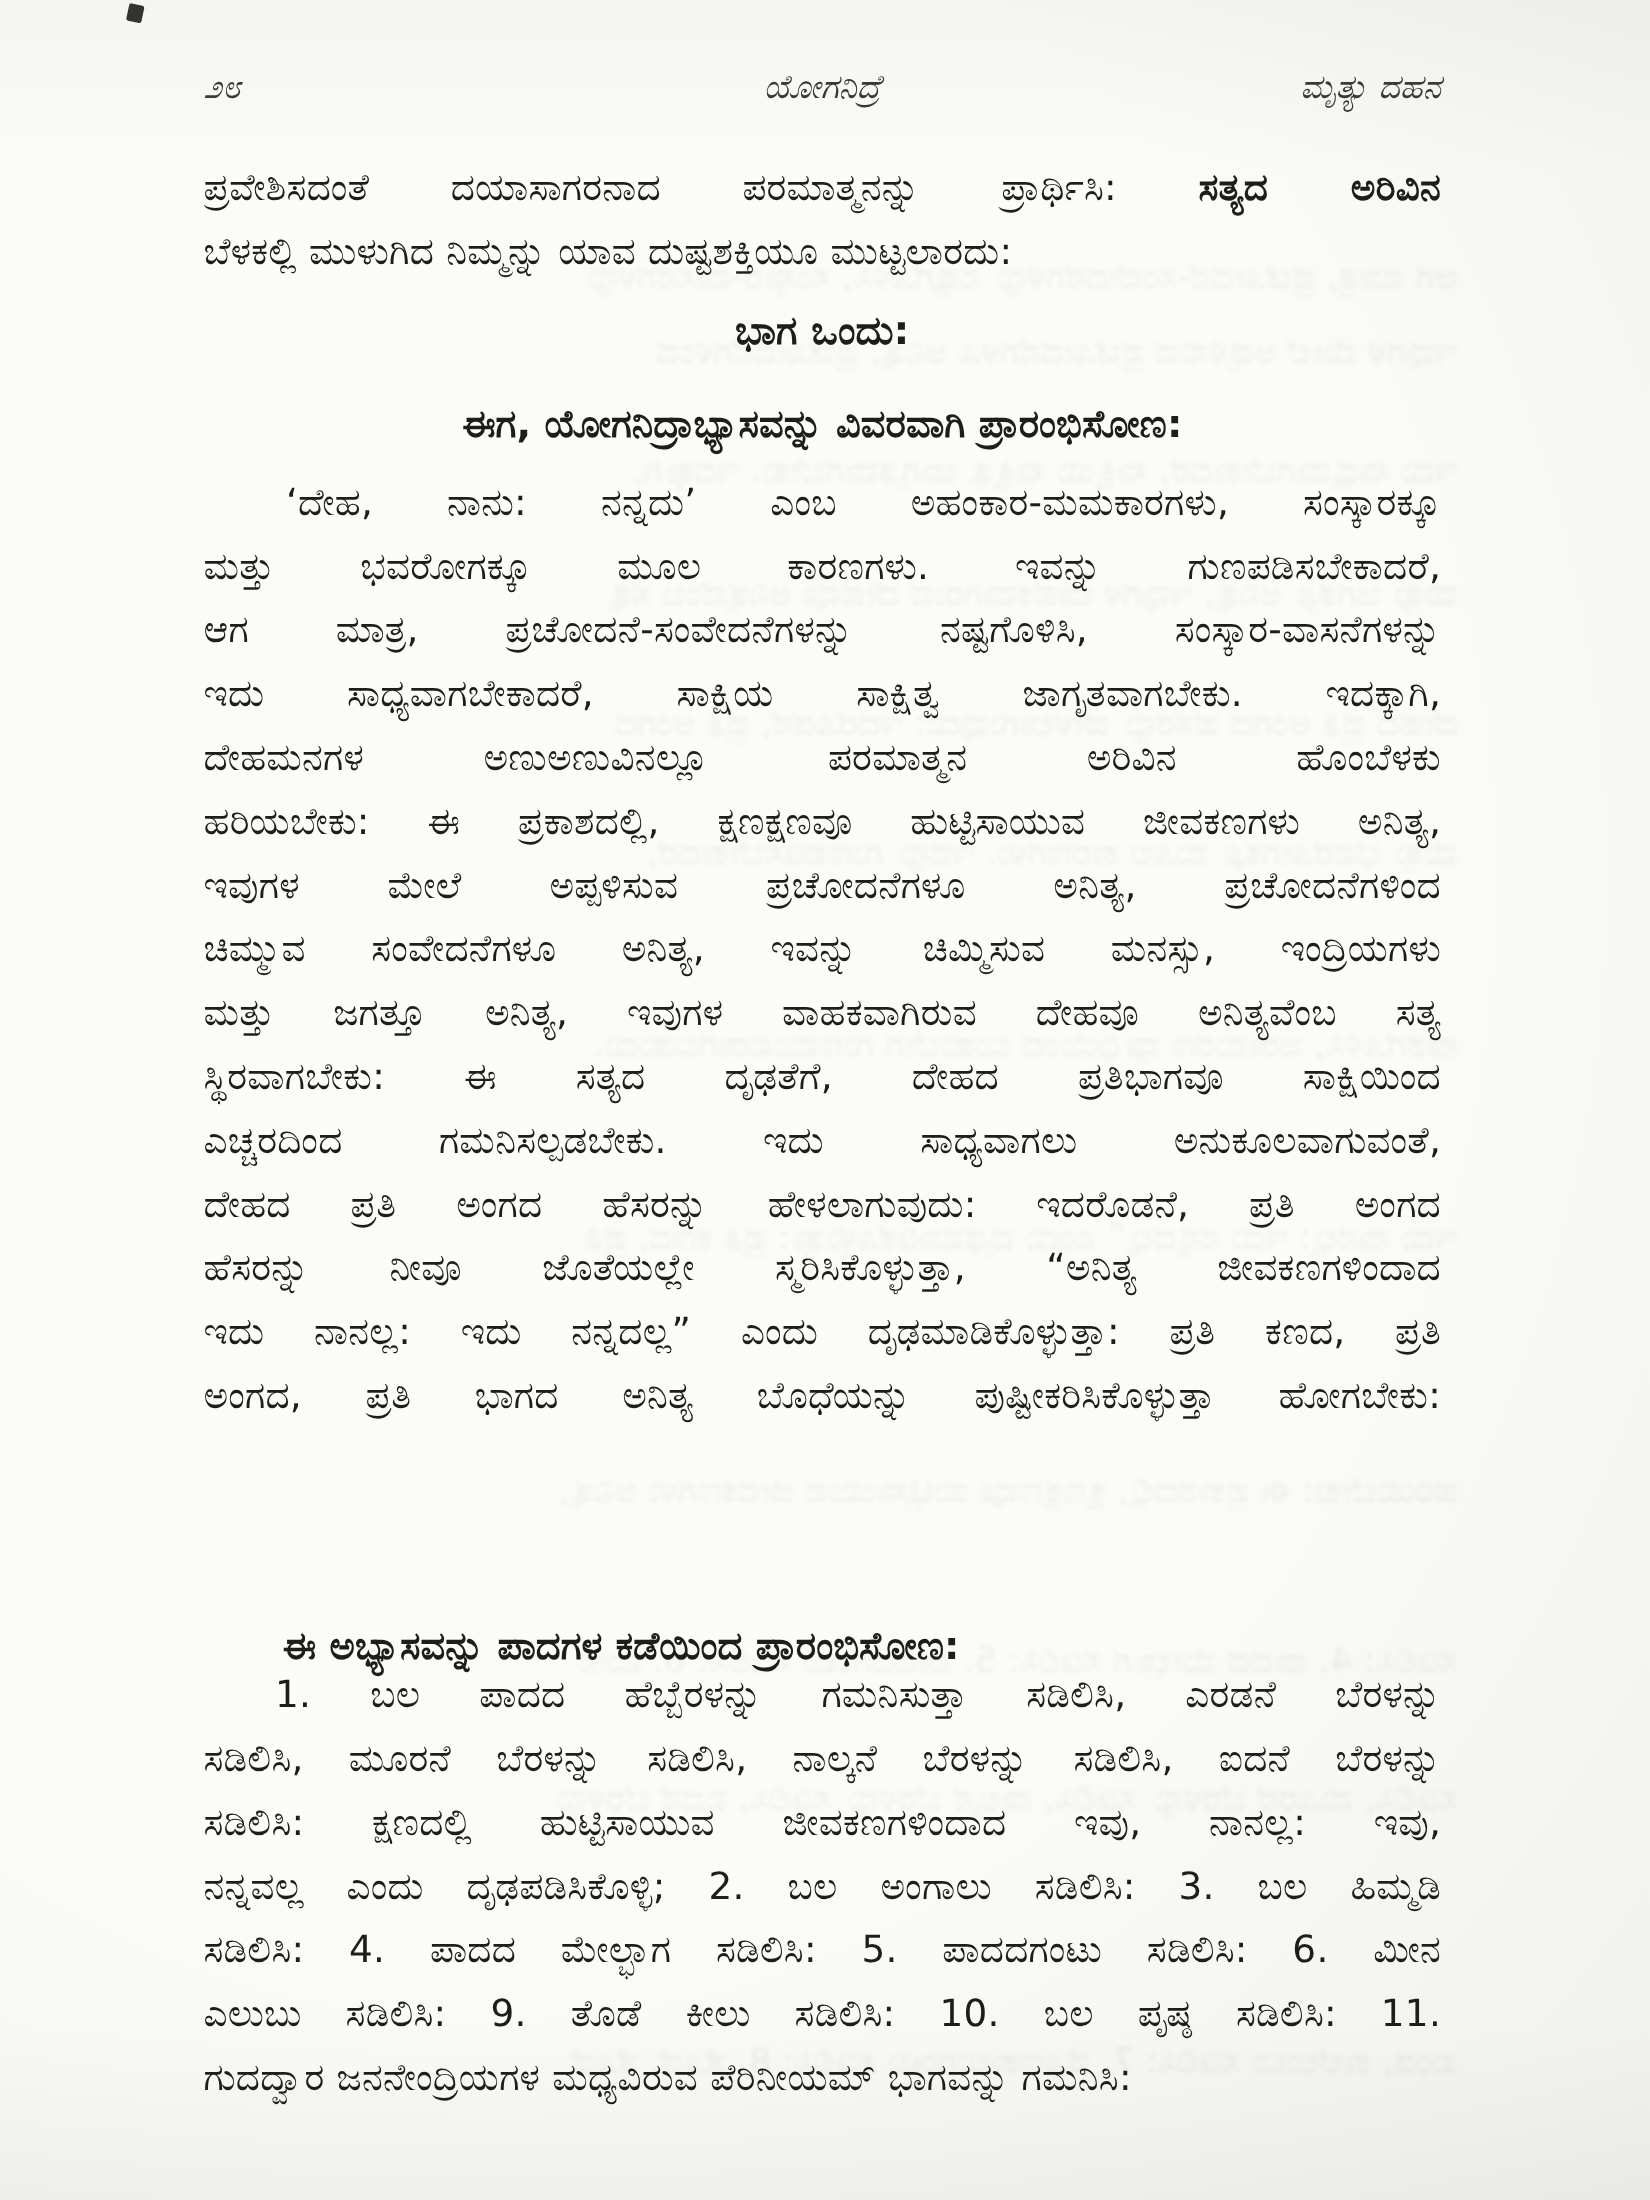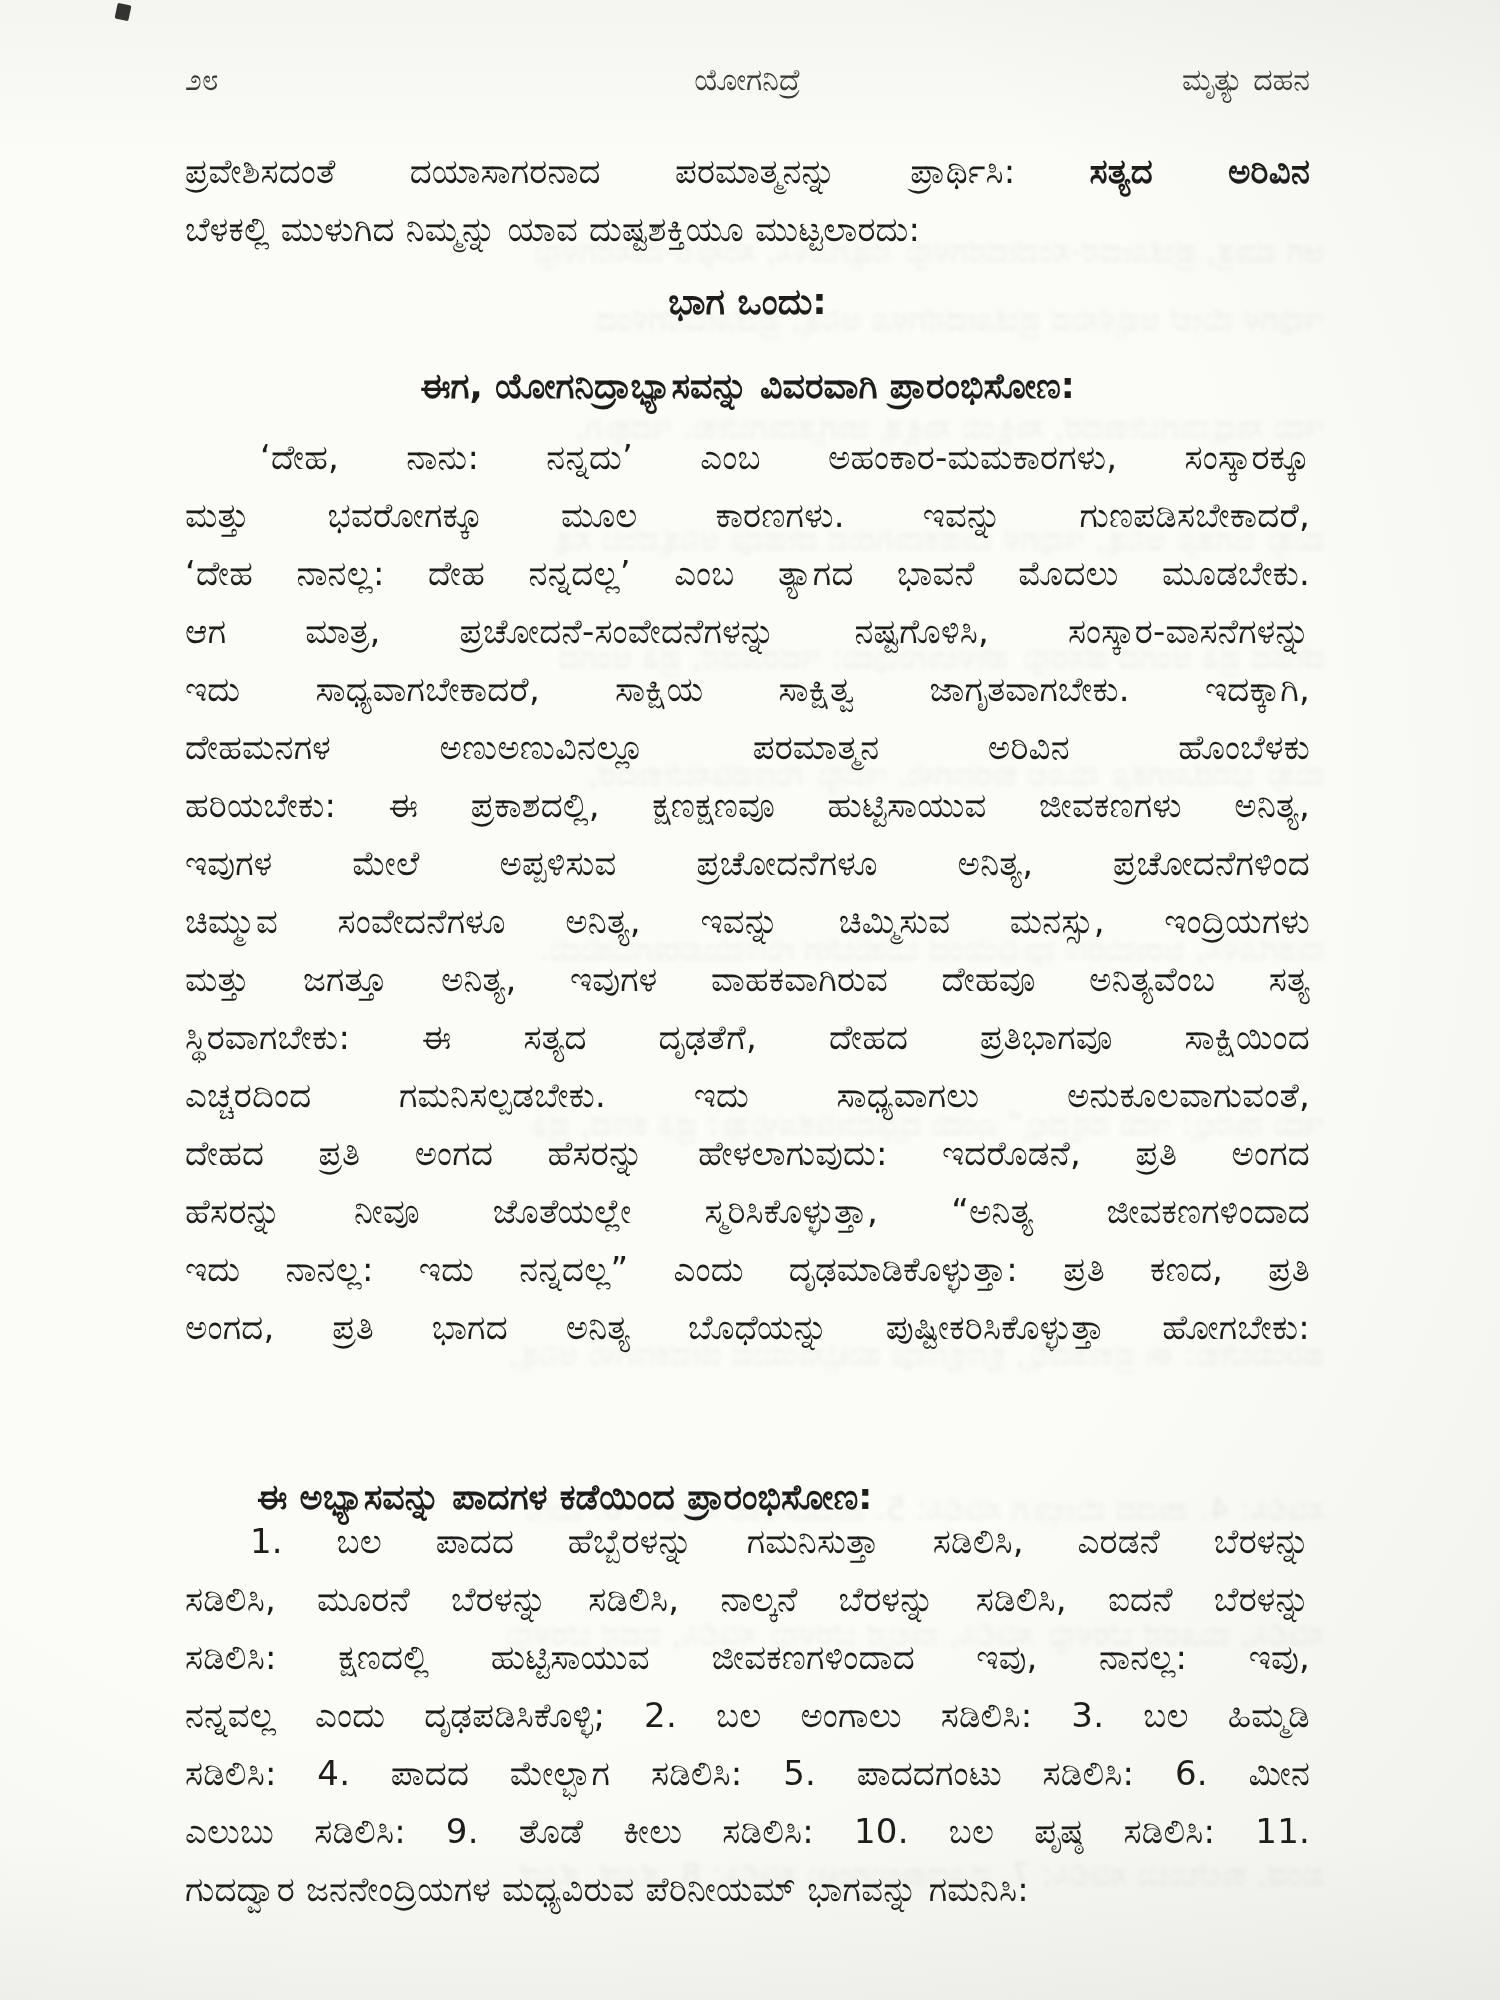--- a/index.html
+++ b/index.html
@@ -15,21 +15,21 @@
     position:absolute;inset:0;
     background:
       radial-gradient(ellipse at 30% 40%, rgba(0,0,0,0) 55%, rgba(90,90,85,0.07) 100%),
       linear-gradient(180deg, rgba(120,120,115,0.05) 0%, rgba(0,0,0,0) 8%, rgba(0,0,0,0) 92%, rgba(120,120,115,0.06) 100%);
     pointer-events:none;
   }
   .col{position:absolute;left:185px;width:1125px;}
   .header-row{
     top:62px;
     display:flex;align-items:baseline;
-    font-size:30px;color:#3a3936;
+    font-size:30px;color:#3a3936;font-style:italic;
   }
   .header-row .h-left{flex:1;text-align:left;}
   .header-row .h-center{flex:0 0 auto;text-align:center;}
   .header-row .h-right{flex:1;text-align:right;}
   .line{
     display:block;
     font-size:34px;
     line-height:58px;
     height:58px;
     text-align:justify;
@@ -99,21 +99,20 @@
   <div class="line natural">ಬೆಳಕಲ್ಲಿ ಮುಳುಗಿದ ನಿಮ್ಮನ್ನು ಯಾವ ದುಷ್ಟಶಕ್ತಿಯೂ ಮುಟ್ಟಲಾರದು:</div>
 </div>
 
 <div class="block heading-center" style="top:278px;">ಭಾಗ ಒಂದು:</div>
 
 <div class="block heading-center" style="top:362px;font-size:35px;">ಈಗ, ಯೋಗನಿದ್ರಾಭ್ಯಾಸವನ್ನು ವಿವರವಾಗಿ ಪ್ರಾರಂಭಿಸೋಣ:</div>
 
 <div class="block" style="top:428px;">
   <div class="line ind75">‘ದೇಹ, ನಾನು: ನನ್ನದು’ ಎಂಬ ಅಹಂಕಾರ-ಮಮಕಾರಗಳು, ಸಂಸ್ಕಾರಕ್ಕೂ</div>
   <div class="line">ಮತ್ತು ಭವರೋಗಕ್ಕೂ ಮೂಲ ಕಾರಣಗಳು.  ಇವನ್ನು ಗುಣಪಡಿಸಬೇಕಾದರೆ,</div>
-  <div class="line">‘ದೇಹ ನಾನಲ್ಲ: ದೇಹ ನನ್ನದಲ್ಲ’ ಎಂಬ ತ್ಯಾಗದ ಭಾವನೆ ಮೊದಲು ಮೂಡಬೇಕು.</div>
   <div class="line">ಆಗ ಮಾತ್ರ, ಪ್ರಚೋದನೆ-ಸಂವೇದನೆಗಳನ್ನು ನಷ್ಟಗೊಳಿಸಿ, ಸಂಸ್ಕಾರ-ವಾಸನೆಗಳನ್ನು</div>
   <div class="line">ಇದು ಸಾಧ್ಯವಾಗಬೇಕಾದರೆ, ಸಾಕ್ಷಿಯ ಸಾಕ್ಷಿತ್ವ ಜಾಗೃತವಾಗಬೇಕು.  ಇದಕ್ಕಾಗಿ,</div>
   <div class="line">ದೇಹಮನಗಳ ಅಣುಅಣುವಿನಲ್ಲೂ ಪರಮಾತ್ಮನ ಅರಿವಿನ ಹೊಂಬೆಳಕು</div>
   <div class="line">ಹರಿಯಬೇಕು: ಈ ಪ್ರಕಾಶದಲ್ಲಿ, ಕ್ಷಣಕ್ಷಣವೂ ಹುಟ್ಟಿಸಾಯುವ ಜೀವಕಣಗಳು ಅನಿತ್ಯ,</div>
   <div class="line">ಇವುಗಳ ಮೇಲೆ ಅಪ್ಪಳಿಸುವ ಪ್ರಚೋದನೆಗಳೂ ಅನಿತ್ಯ, ಪ್ರಚೋದನೆಗಳಿಂದ</div>
   <div class="line">ಚಿಮ್ಮುವ ಸಂವೇದನೆಗಳೂ ಅನಿತ್ಯ, ಇವನ್ನು ಚಿಮ್ಮಿಸುವ ಮನಸ್ಸು, ಇಂದ್ರಿಯಗಳು</div>
   <div class="line">ಮತ್ತು ಜಗತ್ತೂ ಅನಿತ್ಯ, ಇವುಗಳ ವಾಹಕವಾಗಿರುವ ದೇಹವೂ ಅನಿತ್ಯವೆಂಬ ಸತ್ಯ</div>
   <div class="line">ಸ್ಥಿರವಾಗಬೇಕು: ಈ ಸತ್ಯದ ದೃಢತೆಗೆ, ದೇಹದ ಪ್ರತಿಭಾಗವೂ ಸಾಕ್ಷಿಯಿಂದ</div>
   <div class="line">ಎಚ್ಚರದಿಂದ ಗಮನಿಸಲ್ಪಡಬೇಕು.  ಇದು ಸಾಧ್ಯವಾಗಲು ಅನುಕೂಲವಾಗುವಂತೆ,</div>
   <div class="line">ದೇಹದ ಪ್ರತಿ ಅಂಗದ ಹೆಸರನ್ನು ಹೇಳಲಾಗುವುದು: ಇದರೊಡನೆ, ಪ್ರತಿ ಅಂಗದ</div>

